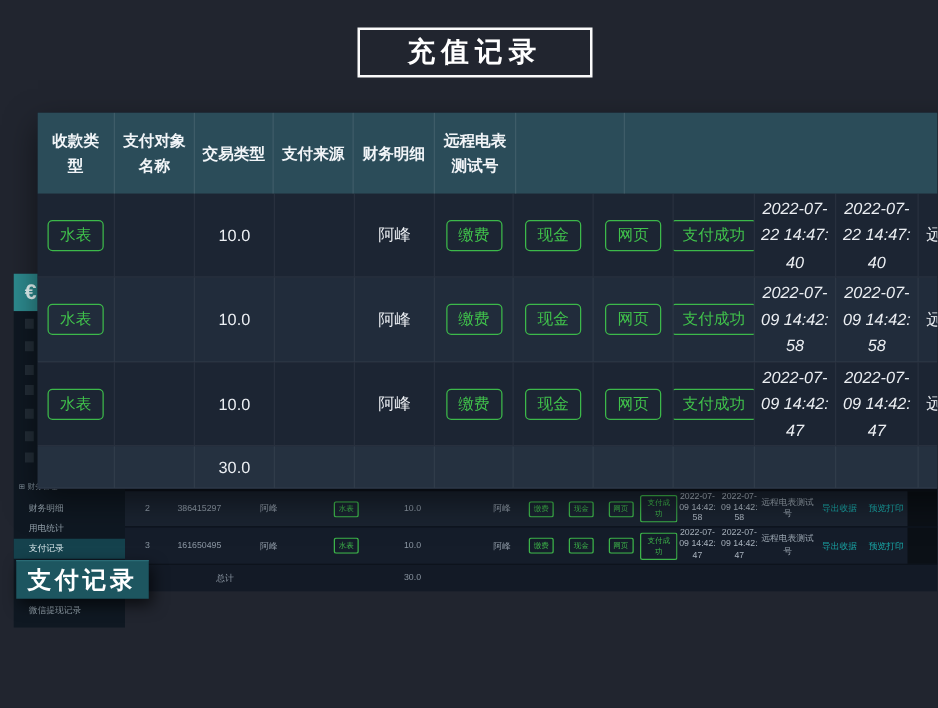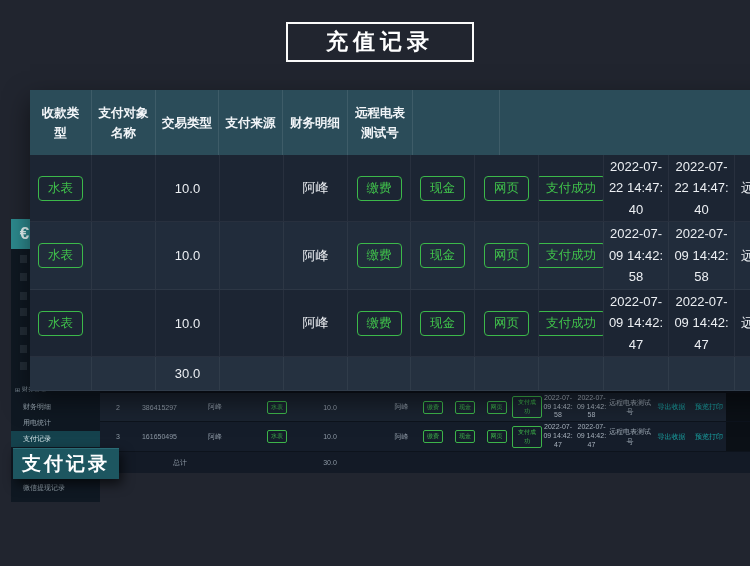--- a/index.html
+++ b/index.html
@@ -53,21 +53,21 @@
     color:#f2f5f8; font-size:12.5px; font-weight:bold; line-height:1.6;
     border-right:1px solid rgba(255,255,255,.09); padding:0 6px; }
   .bt-row { display:flex; width:822px; }
   .bt-row.r1 { height:67px; background:#1c2533; }
   .bt-row.r2 { height:68px; background:#212c3b; }
   .bt-row.r3 { height:67px; background:#1c2533; }
   .bt-row.rt { height:34px; background:#253140; }
   .tc { flex:none; display:flex; align-items:center; justify-content:center; text-align:center;
     color:#eceff3; font-size:13px; border-right:1px solid rgba(255,255,255,.055);
     border-bottom:1px solid rgba(255,255,255,.055); overflow:hidden; }
-  .tc.time { white-space:pre-line; line-height:1.65; }
+  .tc.time { white-space:pre-line; line-height:1.65;font-style:italic; }
   .tc.clip { justify-content:flex-start; padding-left:6px; white-space:nowrap; }
   .tag-lg { display:inline-block; color:#40c24b; border:1px solid #3cb94a; border-radius:4px;
     font-size:12.5px; padding:3px 9px; white-space:nowrap; }
 
   
   .w0{width:62px}.w1{width:64px}.w2{width:64px}.w3{width:64px}.w4{width:64px}.w5{width:63px}
   .w6{width:64px}.w7{width:64px}.w8{width:65px}.w9{width:65px}.w10{width:66px}.w11{width:87px}
 </style>
 </head>
 <body>

